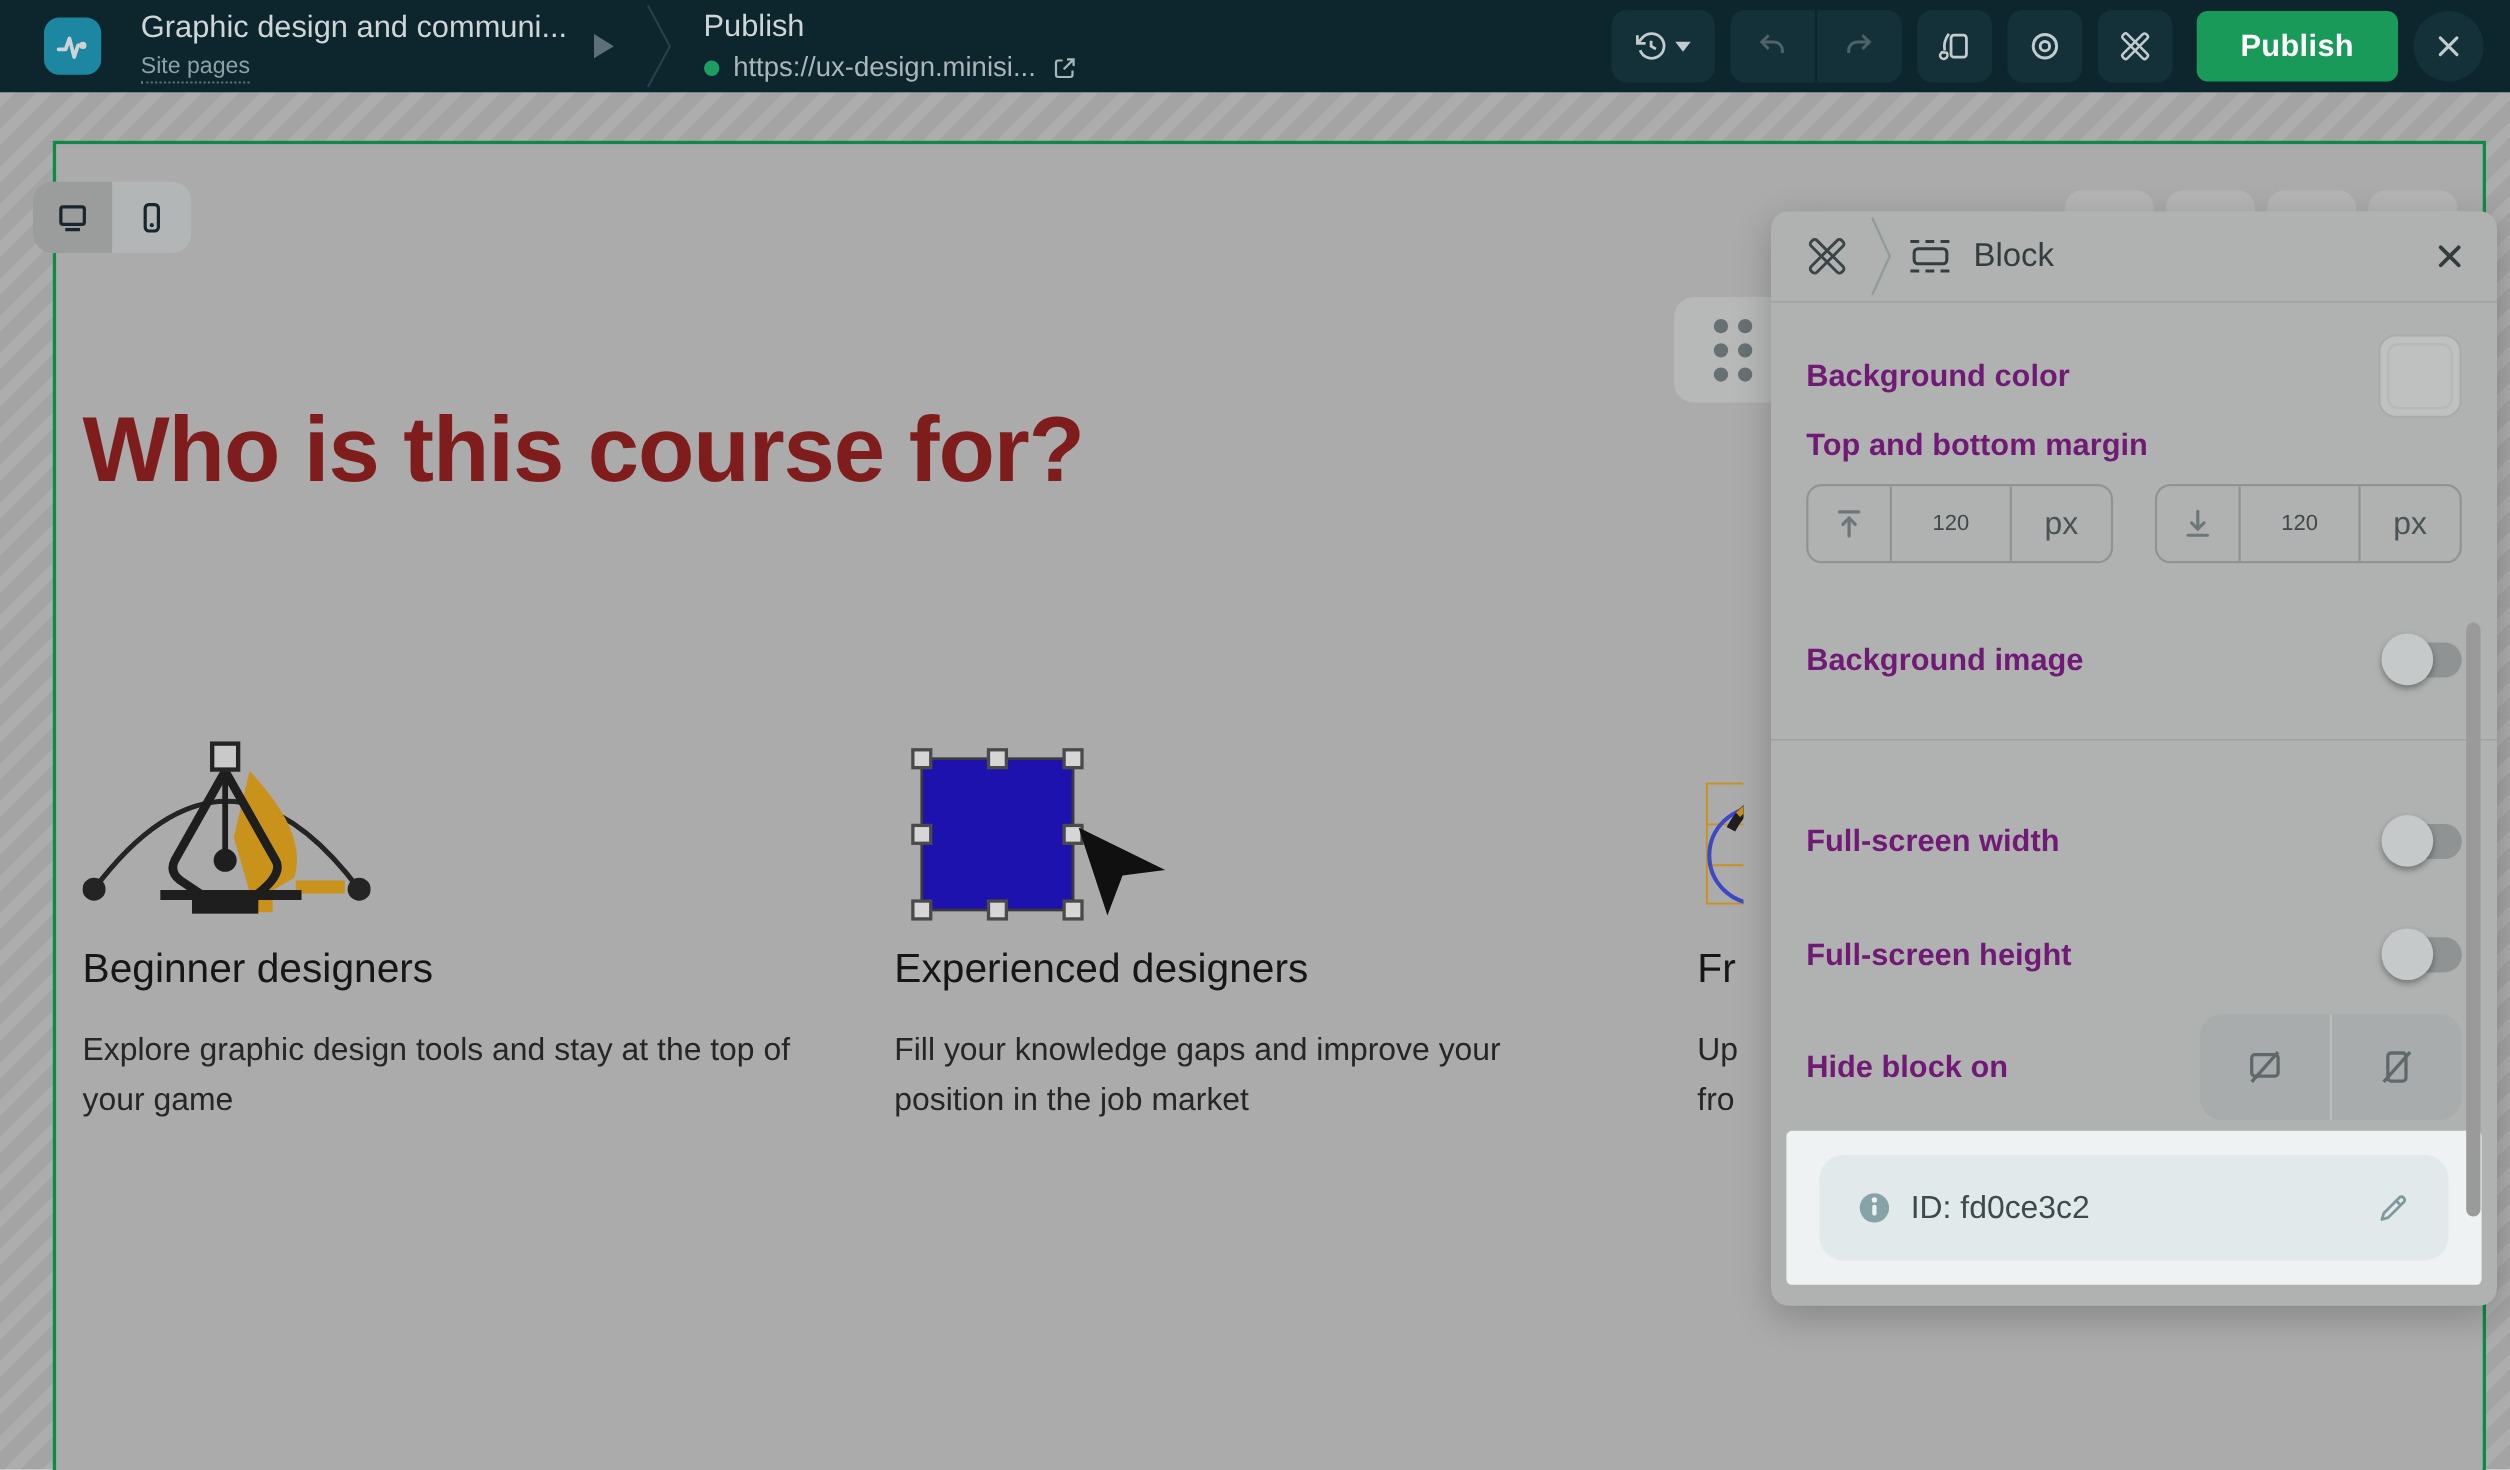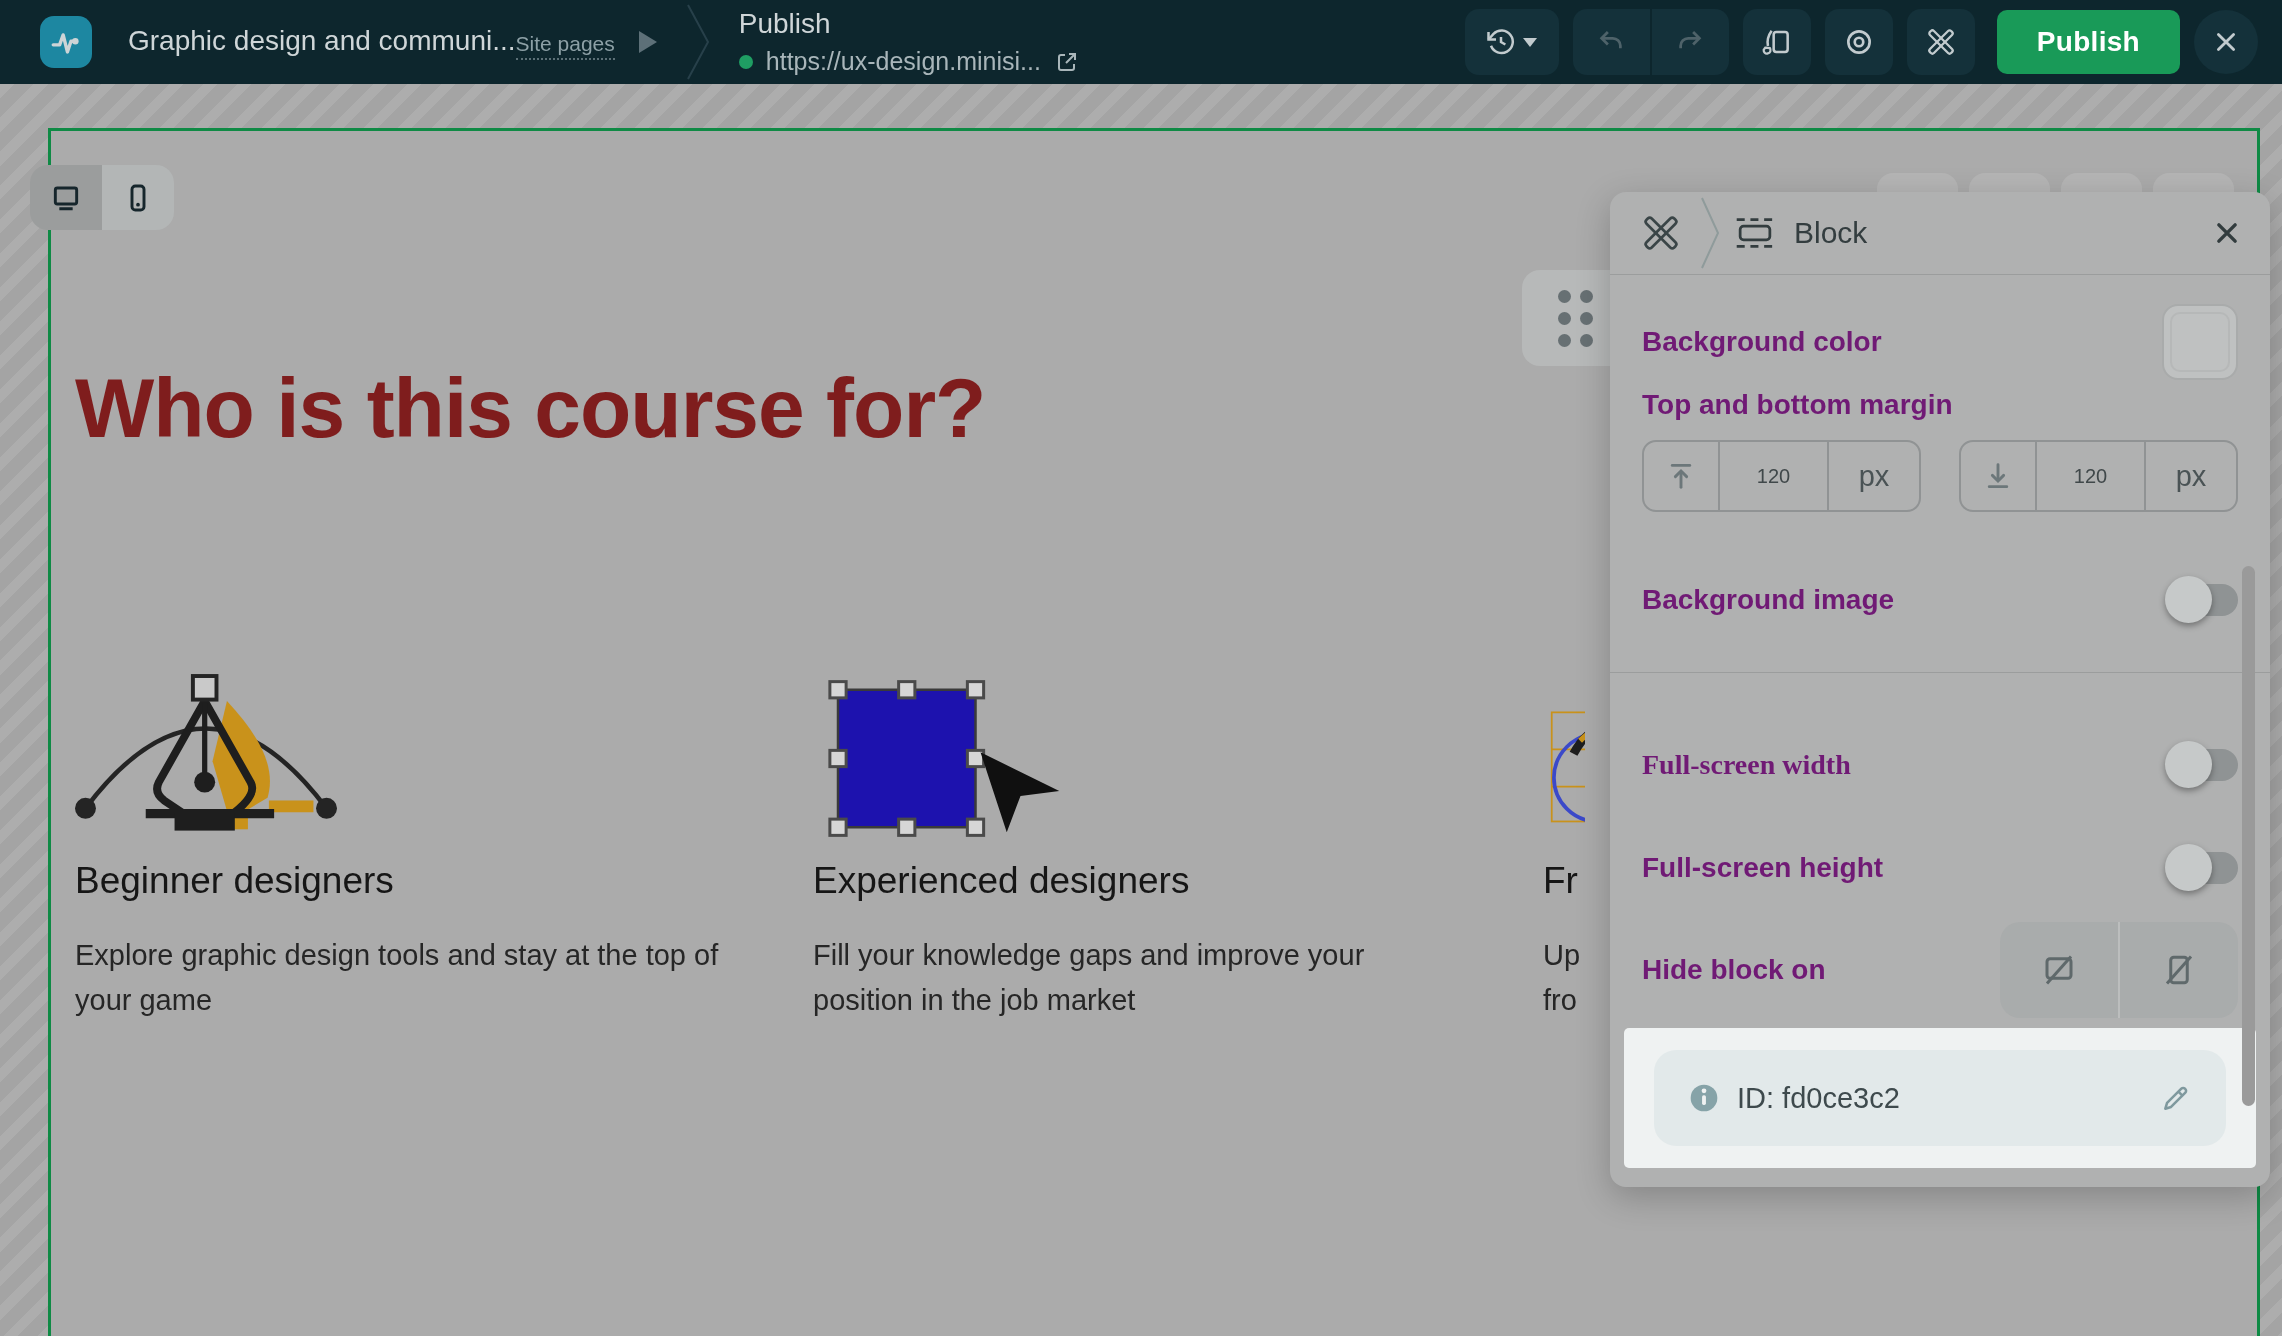--- a/index.html
+++ b/index.html
@@ -4,21 +4,21 @@
 <style>
   * { margin:0; padding:0; box-sizing:border-box; }
   html,body { width:2282px; height:1336px; overflow:hidden;
     font-family:"Liberation Sans", sans-serif; }
 
   
   .topbar { position:absolute; top:0; left:0; right:0; height:84px;
     background:#0d262d; display:flex; align-items:center; z-index:50; }
   .logo { width:52px; height:52px; border-radius:14px; background:#1d87a1;
     margin-left:40px; display:flex; align-items:center; justify-content:center; flex:none; }
-  .bc { display:flex; flex-direction:row; justify-content:center; margin-left:36px; }
+  .bc { display:flex; flex-direction:column; justify-content:center; margin-left:36px; }
   .bc-title { font-size:28px; font-weight:500; color:#cfd6d8; white-space:nowrap; }
   .bc-sub { font-size:21px; color:#8da0a6; margin-top:7px; align-self:flex-start;
     border-bottom:2px dotted #5c7077; padding-bottom:2px; }
   .play-tri { width:0; height:0; border-left:18px solid #5d7078;
     border-top:11px solid transparent; border-bottom:11px solid transparent; margin:0 26px 0 24px; }
   .bc-chev { flex:none; }
   .bc2 { display:flex; flex-direction:column; justify-content:center; margin-left:26px; }
   .bc2-row { display:flex; align-items:center; margin-top:7px; }
   .green-dot { width:14px; height:14px; border-radius:50%; background:#1f9e63; margin-right:13px; }
   .bc-url { font-size:25px; color:#a9b6ba; white-space:nowrap; }
@@ -398,21 +398,21 @@
     <div class="row" style="top:368px; height:80px;">
       <span class="p-label">Background image</span>
       <span class="toggle">
           <span class="track"></span>
           <span class="knob"></span>
         </span>
     </div>
 
     <div class="p-div" style="top:480px;"></div>
 
-    <div class="row" style="top:533px; height:80px;font-family:Liberation Serif, serif;">
+    <div class="row" style="top:533px; height:80px;">
       <span class="p-label">Full-screen width</span>
       <span class="toggle">
           <span class="track"></span>
           <span class="knob"></span>
         </span>
     </div>
 
     <div class="row" style="top:636px; height:80px;">
       <span class="p-label">Full-screen height</span>
       <span class="toggle">

